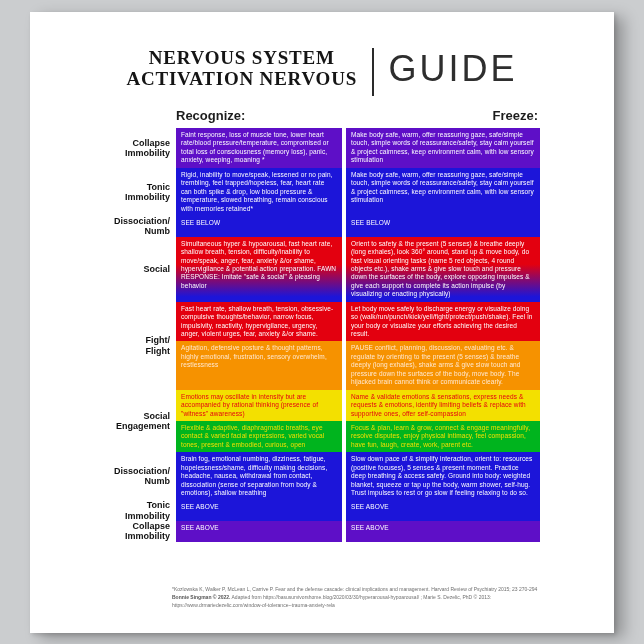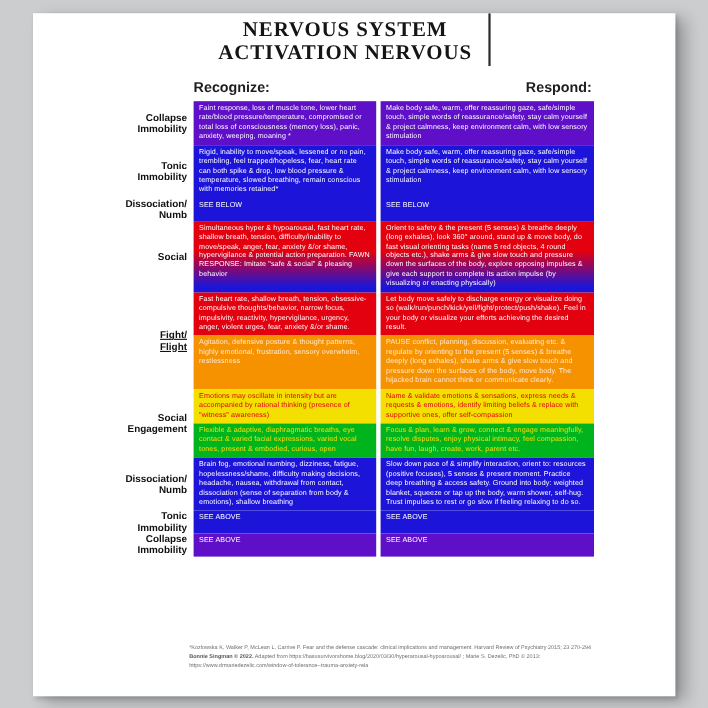--- a/index.html
+++ b/index.html
@@ -5,21 +5,21 @@
   * { margin:0; padding:0; box-sizing:border-box; }
   html,body { width:644px; height:644px; overflow:hidden; }
   body { background:#cbcdcf; font-family:"Liberation Sans", sans-serif; position:relative; }
   .stage { position:absolute; inset:0; }
   .poster {
     position:absolute; left:30px; top:12px; width:584px; height:621px;
     background:#ffffff;
     box-shadow: 10px 5px 14px rgba(0,0,0,0.28), 2px 2px 4px rgba(0,0,0,0.15);
     overflow:hidden;
   }
-  .title-row { display:flex; justify-content:center; align-items:flex-end; gap:15px; }
+  .title-row { margin-top:36px; display:flex; justify-content:center; align-items:flex-start; gap:15px; }
   .title-left {
     text-align:center; font-family:"Liberation Serif", serif; font-weight:700;
     font-size:19px; line-height:1.1; letter-spacing:0.8px; color:#151515;
   }
   .title-divider { width:1.5px; height:48px; background:#2a2a2a; }
   .title-guide {
     font-family:"Liberation Sans", sans-serif; font-weight:300; font-size:36px;
     letter-spacing:3px; color:#2e2e2e;
   }
   .col-headers {
@@ -54,44 +54,45 @@
 
 <div class="stage">
   <div class="poster">
 
     <div class="title-row">
       <div class="title-left">
         <div>NERVOUS SYSTEM</div>
         <div>ACTIVATION NERVOUS</div>
       </div>
       <div class="title-divider"></div>
+      <div class="title-guide">GUIDE</div>
     </div>
 
     <div class="col-headers">
       <div>Recognize:</div>
-      <div>Respond:</div>
+      <div>Freeze:</div>
     </div>
 
     <div class="grid" id="spectrum-grid">
         <div class="label-cell" style="grid-row: span 1;">Collapse
 Immobility</div>
         <div class="cell recognize-cell" style="background: rgb(94, 15, 199); color: rgb(255, 255, 255);">Faint response, loss of muscle tone, lower heart rate/blood pressure/temperature, compromised or total loss of consciousness (memory loss), panic, anxiety, weeping, moaning *</div>
         <div class="cell respond-cell" style="background: rgb(94, 15, 199); color: rgb(255, 255, 255);">Make body safe, warm, offer reassuring gaze, safe/simple touch, simple words of reassurance/safety, stay calm yourself &amp; project calmness, keep environment calm, with low sensory stimulation</div>
         <div class="label-cell" style="grid-row: span 1;">Tonic
 Immobility</div>
         <div class="cell recognize-cell" style="background: rgb(28, 21, 217); color: rgb(255, 255, 255);">Rigid, inability to move/speak, lessened or no pain, trembling, feel trapped/hopeless, fear, heart rate can both spike &amp; drop, low blood pressure &amp; temperature, slowed breathing, remain conscious with memories retained*</div>
         <div class="cell respond-cell" style="background: rgb(28, 21, 217); color: rgb(255, 255, 255);">Make body safe, warm, offer reassuring gaze, safe/simple touch, simple words of reassurance/safety, stay calm yourself &amp; project calmness, keep environment calm, with low sensory stimulation</div>
         <div class="label-cell" style="grid-row: span 1;">Dissociation/
 Numb</div>
         <div class="cell recognize-cell" style="background: rgb(28, 21, 217); color: rgb(255, 255, 255);">SEE BELOW</div>
         <div class="cell respond-cell" style="background: rgb(28, 21, 217); color: rgb(255, 255, 255);">SEE BELOW</div>
         <div class="label-cell" style="grid-row: span 1;">Social</div>
         <div class="cell recognize-cell" style="background: linear-gradient(rgb(227, 0, 15) 0%, rgb(227, 0, 15) 42%, rgb(28, 21, 217) 92%); color: rgb(255, 255, 255);">Simultaneous hyper &amp; hypoarousal, fast heart rate, shallow breath, tension, difficulty/inability to move/speak, anger, fear, anxiety &amp;/or shame, hypervigilance &amp; potential action preparation. FAWN RESPONSE: Imitate "safe &amp; social" &amp; pleasing behavior</div>
         <div class="cell respond-cell" style="background: linear-gradient(rgb(227, 0, 15) 0%, rgb(227, 0, 15) 42%, rgb(28, 21, 217) 92%); color: rgb(255, 255, 255);">Orient to safety &amp; the present (5 senses) &amp; breathe deeply (long exhales), look 360° around, stand up &amp; move body, do fast visual orienting tasks (name 5 red objects, 4 round objects etc.), shake arms &amp; give slow touch and pressure down the surfaces of the body, explore opposing impulses &amp; give each support to complete its action impulse (by visualizing or enacting physically)</div>
-        <div class="label-cell" style="grid-row: span 2; text-decoration: underline;">Fight/
+        <div class="label-cell" style="grid-row: span 2;">Fight/
 Flight</div>
         <div class="cell recognize-cell" style="background: rgb(227, 0, 15); color: rgb(255, 255, 255);">Fast heart rate, shallow breath, tension, obsessive-compulsive thoughts/behavior, narrow focus, impulsivity, reactivity, hypervigilance, urgency, anger, violent urges, fear, anxiety &amp;/or shame.</div>
         <div class="cell respond-cell" style="background: rgb(227, 0, 15); color: rgb(255, 255, 255);">Let body move safely to discharge energy or visualize doing so (walk/run/punch/kick/yell/fight/protect/push/shake). Feel in your body or visualize your efforts achieving the desired result.</div>
         <div class="cell recognize-cell" style="background: rgb(246, 146, 0); color: rgb(255, 233, 210);">Agitation, defensive posture &amp; thought patterns, highly emotional, frustration, sensory overwhelm, restlessness</div>
         <div class="cell respond-cell" style="background: rgb(246, 146, 0); color: rgb(255, 233, 210);">PAUSE conflict, planning, discussion, evaluating etc. &amp; regulate by orienting to the present (5 senses) &amp; breathe deeply (long exhales), shake arms &amp; give slow touch and pressure down the surfaces of the body, move body. The hijacked brain cannot think or communicate clearly.</div>
         <div class="label-cell" style="grid-row: span 2;">Social
 Engagement</div>
         <div class="cell recognize-cell" style="background: rgb(243, 224, 0); color: rgb(227, 0, 15);">Emotions may oscillate in intensity but are accompanied by rational thinking (presence of "witness" awareness)</div>
         <div class="cell respond-cell" style="background: rgb(243, 224, 0); color: rgb(227, 0, 15);">Name &amp; validate emotions &amp; sensations, express needs &amp; requests &amp; emotions, identify limiting beliefs &amp; replace with supportive ones, offer self-compassion</div>
         <div class="cell recognize-cell" style="background: rgb(0, 180, 30); color: rgb(243, 224, 0);">Flexible &amp; adaptive, diaphragmatic breaths, eye contact &amp; varied facial expressions, varied vocal tones, present &amp; embodied, curious, open</div>

